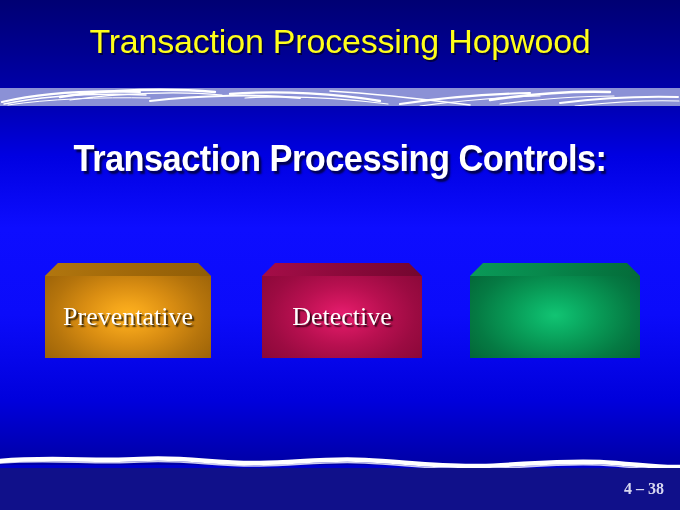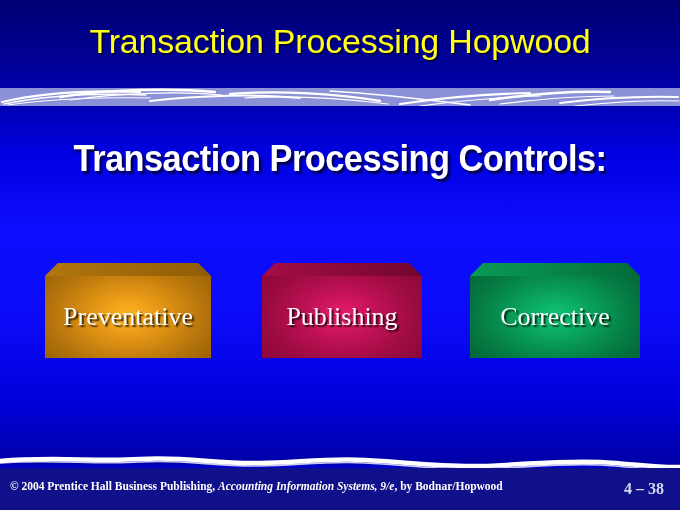--- a/index.html
+++ b/index.html
@@ -217,49 +217,47 @@
         <polygon points="0,14 13,0 147,0 160,14" fill="url(#gt2)"></polygon>
         <defs>
           <linearGradient id="gt2" x1="0" y1="0" x2="1" y2="0">
             <stop offset="0%" stop-color="#a50d48"></stop>
             <stop offset="45%" stop-color="#8e0a3c"></stop>
             <stop offset="100%" stop-color="#73062f"></stop>
           </linearGradient>
         </defs>
       </svg>
       <div class="box-face"></div>
-      <div class="box-label">Publishing</div>
+      <div class="box-label">Detective</div>
     </div>
 
     <div class="box" id="box-corrective">
       <svg class="box-top" width="170" height="14" viewBox="0 0 170 14" preserveAspectRatio="none">
         <polygon points="0,14 13,0 157,0 170,14" fill="url(#gt3)"></polygon>
         <defs>
           <linearGradient id="gt3" x1="0" y1="0" x2="1" y2="0">
             <stop offset="0%" stop-color="#0a9a58"></stop>
             <stop offset="45%" stop-color="#07874b"></stop>
             <stop offset="100%" stop-color="#046b39"></stop>
           </linearGradient>
         </defs>
       </svg>
       <div class="box-face"></div>
-      <div class="box-label">Corrective</div>
     </div>
 
   </div>
 
   <div id="wave-bottom">
     <svg width="680" height="28" viewBox="0 0 680 28">
       <path d="M0,15 C55,10 95,16 140,13 C185,10 215,18 260,17
                C300,16 330,12 365,14 C405,16 440,21 480,20
                C520,19 560,14 600,16 C635,18 660,22 680,21" stroke="#ffffff" stroke-width="4.5" fill="none" stroke-linecap="round"></path>
       <path d="M0,17 C55,13 95,19 140,16 C185,13 215,21 260,20
                C300,19 330,15 365,17 C405,19 440,24 480,23
                C520,22 560,17 600,19 C635,21 660,25 680,24" stroke="#ffffff" stroke-width="1.6" fill="none" stroke-linecap="round" opacity="0.8"></path>
     </svg>
   </div>
 
   <div id="footer">
-    <div id="footer-credit"><span>© 2004 Prentice Hall Business Publishing, </span><span class="ital">Accounting Information Systems, 9/e</span><span>, by Bodnar/Hopwood</span></div>
     <div id="footer-page">4 – 38</div>
   </div>
 
 </div>
 
 </body></html>

